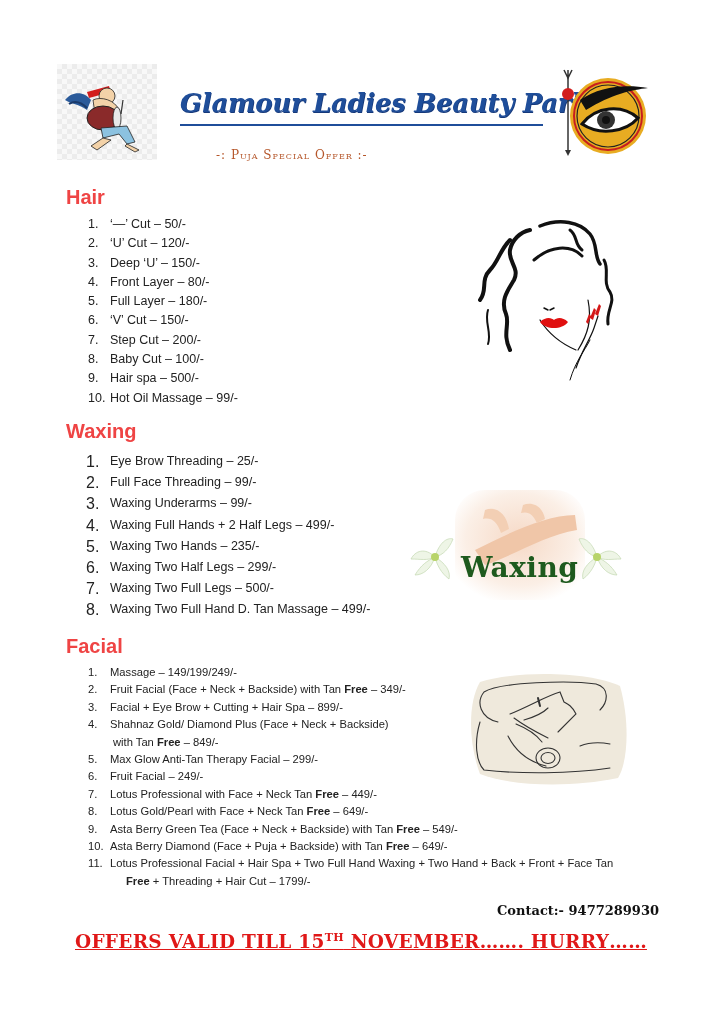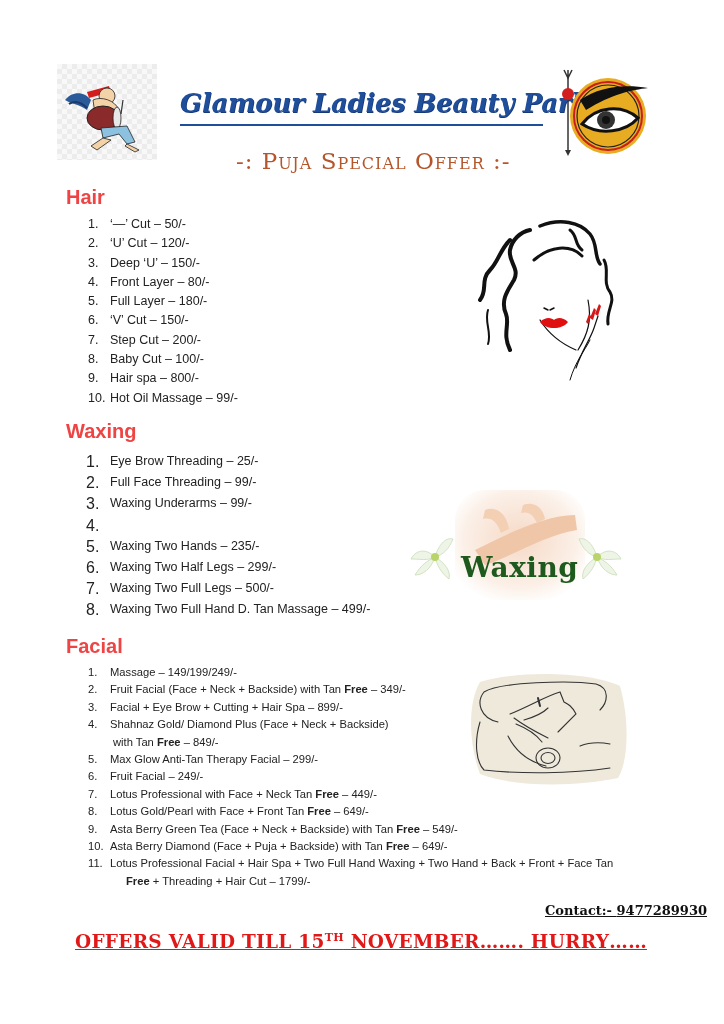--- a/index.html
+++ b/index.html
@@ -3,33 +3,33 @@
 <meta charset="utf-8">
 <style>
   html, body { margin:0; padding:0; background:#ffffff; }
   body { width:724px; height:1024px; position:relative; overflow:hidden; font-family:"Liberation Sans", "DejaVu Sans", sans-serif; color:#1a1a1a; }
   .abs { position:absolute; }
   .logo-left { left:57px; top:64px; width:100px; height:96px; background:
       repeating-conic-gradient(#ececec 0% 25%, #f8f8f8 0% 50%) 0 0/10px 10px; }
   .logo-right { left:556px; top:66px; width:96px; height:94px; }
   .title { left:180px; top:88px; font-family:"DejaVu Serif", serif; font-style:italic; font-weight:bold; font-size:26px; color:#1f4e9a; letter-spacing:-0.3px; text-shadow:0.6px 0.6px 0 #16397a; white-space:nowrap; }
   .title-underline { left:180px; top:124px; width:363px; height:2px; background:#1f4e9a; }
-  .subtitle { left:236px; top:148px; font-family:"DejaVu Serif", serif; font-size:23px; color:#b5562a; letter-spacing:1px; white-space:nowrap; font-variant:small-caps; }
+  .subtitle { left:216px; top:148px; font-family:"DejaVu Serif", serif; font-size:12px; color:#b5562a; letter-spacing:1px; white-space:nowrap; font-variant:small-caps; }
   .section-heading { font-weight:bold; font-size:20px; text-underline-offset:2px; color:#ef4444; }
   ol.list { list-style:none; margin:0; padding:0; }
   ol.list li { position:relative; white-space:nowrap; }
   .num { position:absolute; left:0; }
   .hair li { font-size:12.5px; height:19.3px; line-height:19.3px; padding-left:44px; color:#222; }
   .hair .num { left:22px; }
   .wax li { font-size:12.5px; height:21.2px; line-height:21.2px; padding-left:44px; color:#222; }
   .wax .num { left:20px; font-size:16px; }
   .facial li { font-size:11.2px; line-height:17.4px; padding-left:44px; color:#222; }
   .facial .num { left:22px; }
   .facial li .cont { display:block; padding-left:3px; }
-  .contact { left:497px; top:903px; font-family:"DejaVu Serif", serif; font-weight:bold; font-size:13px; color:#111; text-decoration:underline; white-space:nowrap;margin-left:48px; }
+  .contact { left:497px; top:903px; font-family:"DejaVu Serif", serif; font-weight:bold; font-size:13px; color:#111; white-space:nowrap; }
   .validity { left:75px; top:931px; font-family:"DejaVu Serif", serif; font-weight:bold; font-size:18.5px; color:#e01818; text-decoration:underline; text-decoration-color:#e01818; white-space:nowrap; letter-spacing:0.3px; }
   .validity sup { font-size:11px;margin-top:18px; }
 </style>
 </head>
 <body>
 
 <div class="abs logo-left">
   <svg width="100" height="96" viewBox="0 0 100 96">
     <path d="M8 36 C16 26 28 28 34 36 L30 46 C22 40 14 40 8 36Z" fill="#2a5a9a"></path>
     <path d="M12 40 C18 36 24 38 30 44" stroke="#1a3a6a" stroke-width="2" fill="none"></path>
@@ -68,21 +68,21 @@
 <div class="abs section-heading" style="left:66px; top:186px;">Hair</div>
 <ol class="abs list hair" style="left:66px; top:215px;">
   <li><span class="num">1.</span><span>‘—’ Cut – 50/-</span></li>
   <li><span class="num">2.</span><span>‘U’ Cut – 120/-</span></li>
   <li><span class="num">3.</span><span>Deep ‘U’ – 150/-</span></li>
   <li><span class="num">4.</span><span>Front Layer – 80/-</span></li>
   <li><span class="num">5.</span><span>Full Layer – 180/-</span></li>
   <li><span class="num">6.</span><span>‘V’ Cut – 150/-</span></li>
   <li><span class="num">7.</span><span>Step Cut – 200/-</span></li>
   <li><span class="num">8.</span><span>Baby Cut – 100/-</span></li>
-  <li><span class="num">9.</span><span>Hair spa – 800/-</span></li>
+  <li><span class="num">9.</span><span>Hair spa – 500/-</span></li>
   <li><span class="num" style="left:22px;">10.</span><span>Hot Oil Massage – 99/-</span></li>
 </ol>
 
 <div class="abs" style="left:470px; top:210px; width:150px; height:180px;">
   <svg width="150" height="180" viewBox="0 0 150 180">
     <g fill="none" stroke="#111" stroke-linecap="round">
       <path d="M40 30 C30 40 28 52 20 60 C10 70 18 80 10 90" stroke-width="4"></path>
       <path d="M60 20 C50 22 42 30 40 40 C38 52 50 58 44 70 C38 80 30 90 36 104 C40 114 32 124 40 140" stroke-width="4"></path>
       <path d="M70 16 C90 8 110 12 120 24 C128 34 124 46 130 54" stroke-width="3.5"></path>
       <path d="M64 50 C80 36 100 34 112 46" stroke-width="3"></path>
@@ -98,21 +98,21 @@
     <path d="M70 112 C76 106 82 108 84 110 C86 108 92 106 98 112 C92 120 76 120 70 112Z" fill="#e01010"></path>
     <path d="M120 108 l4 -10 l2 2 l-3 10Z M125 104 l4 -10 l2 2 l-3 10Z M116 112 l3 -8 l2 2 l-3 8Z" fill="#d41818"></path>
   </svg>
 </div>
 
 <div class="abs section-heading" style="left:66px; top:420px;">Waxing</div>
 <ol class="abs list wax" style="left:66px; top:451px;">
   <li><span class="num">1.</span><span>Eye Brow Threading – 25/-</span></li>
   <li><span class="num">2.</span><span>Full Face Threading – 99/-</span></li>
   <li><span class="num">3.</span><span>Waxing Underarms – 99/-</span></li>
-  <li><span class="num">4.</span></li>
+  <li><span class="num">4.</span><span>Waxing Full Hands + 2 Half Legs – 499/-</span></li>
   <li><span class="num">5.</span><span>Waxing Two Hands – 235/-</span></li>
   <li><span class="num">6.</span><span>Waxing Two Half Legs – 299/-</span></li>
   <li><span class="num">7.</span><span>Waxing Two Full Legs – 500/-</span></li>
   <li><span class="num">8.</span><span>Waxing Two Full Hand D. Tan Massage – 499/-</span></li>
 </ol>
 
 <div class="abs" style="left:405px; top:485px; width:220px; height:120px;">
   <svg width="220" height="120" viewBox="0 0 220 120">
     <defs>
       <radialGradient id="glow" cx="50%" cy="45%" r="60%">
@@ -145,21 +145,21 @@
 
 <div class="abs section-heading" style="left:66px; top:635px;text-align:center;">Facial</div>
 <ol class="abs list facial" style="left:66px; top:664px;">
   <li><span class="num">1.</span><span>Massage – 149/199/249/-</span></li>
   <li><span class="num">2.</span><span>Fruit Facial (Face + Neck + Backside) with Tan </span><b>Free</b><span> – 349/-</span></li>
   <li><span class="num">3.</span><span>Facial + Eye Brow + Cutting + Hair Spa – 899/-</span></li>
   <li><span class="num">4.</span><span>Shahnaz Gold/ Diamond Plus (Face + Neck + Backside)</span><span class="cont"><span>with Tan </span><b>Free</b><span> – 849/-</span></span></li>
   <li><span class="num">5.</span><span>Max Glow Anti-Tan Therapy Facial – 299/-</span></li>
   <li><span class="num">6.</span><span>Fruit Facial – 249/-</span></li>
   <li><span class="num">7.</span><span>Lotus Professional with Face + Neck Tan </span><b>Free</b><span> – 449/-</span></li>
-  <li><span class="num">8.</span><span>Lotus Gold/Pearl with Face + Front Tan </span><b>Free</b><span> – 649/-</span></li>
+  <li><span class="num">8.</span><span>Lotus Gold/Pearl with Face + Neck Tan </span><b>Free</b><span> – 649/-</span></li>
   <li><span class="num">9.</span><span>Asta Berry Green Tea (Face + Neck + Backside) with Tan </span><b>Free</b><span> – 549/-</span></li>
   <li><span class="num">10.</span><span>Asta Berry Diamond (Face + Puja + Backside) with Tan </span><b>Free</b><span> – 649/-</span></li>
   <li><span class="num">11.</span><span>Lotus Professional Facial + Hair Spa + Two Full Hand Waxing + Two Hand + Back + Front + Face Tan</span><span class="cont" style="padding-left:16px;"><b>Free</b><span> + Threading + Hair Cut – 1799/-</span></span></li>
 </ol>
 
 <div class="abs" style="left:450px; top:662px; width:185px; height:130px;">
   <svg width="185" height="130" viewBox="0 0 185 130">
     <path d="M30 20 C70 8 140 10 170 24 C180 60 178 100 168 116 C120 126 60 124 30 112 C18 80 18 40 30 20Z" fill="#efe9dc"></path>
     <g fill="none" stroke="#333" stroke-width="1.1" stroke-linecap="round">
       <path d="M48 60 C30 56 26 40 34 30 C50 20 120 18 146 22 C160 26 158 40 150 48"></path>

